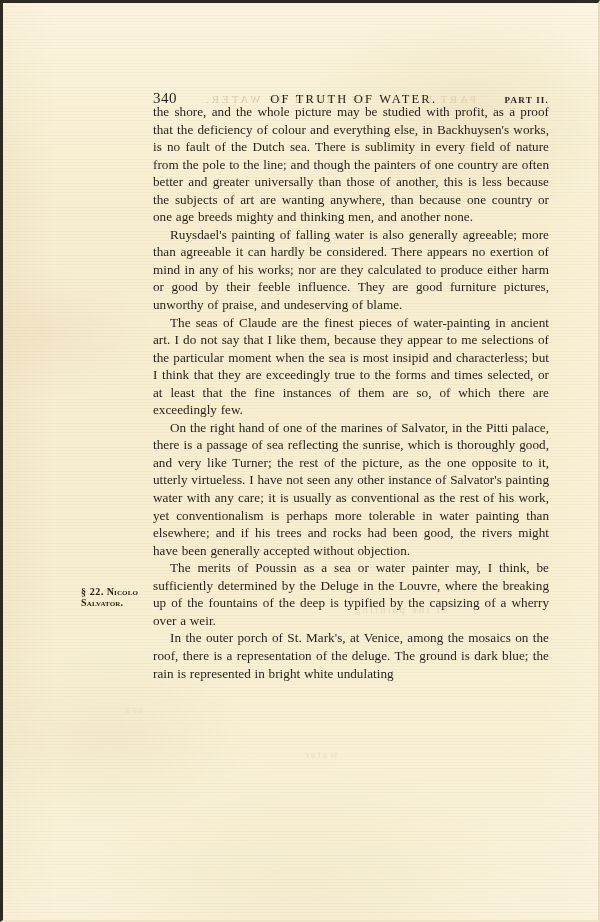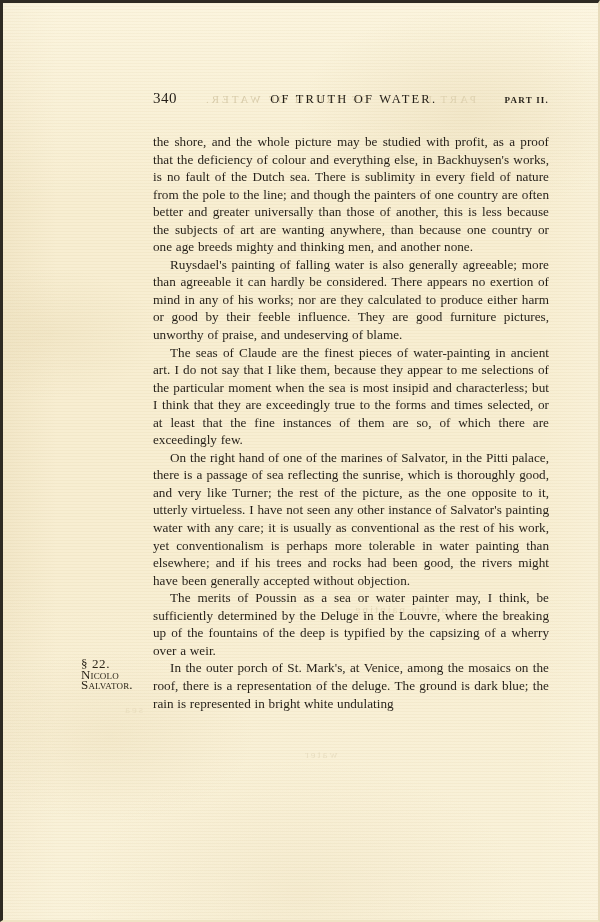--- a/index.html
+++ b/index.html
@@ -136,47 +136,48 @@
     font-variant: small-caps;
     text-transform: uppercase;
     letter-spacing: 1.2px;
     font-weight: bold;
   }
 
   
   .text-column {
     position: absolute;
     left: 150px;
-    top: 130px;
+    top: 100px;
     width: 396px;
   }
   .para {
     margin: 0;
     text-align: justify;
     text-align-last: left;
     font-size: 13.2px;
     line-height: 17.55px;
     text-indent: 17px;
     letter-spacing: 0.02px;
     word-spacing: 0.4px;
   }
   .para.first {
     text-indent: 0;
   }
 
   
   .margin-note {
     position: absolute;
     left: 78px;
-    top: 656px;
+    top: 584px;
     width: 70px;
-    font-size: 13px;
+    font-size: 10px;
     line-height: 10.5px;
     letter-spacing: 0.15px;
     color: #2b2519;
+    font-weight: bold;
   }
   .margin-note .sec-sym { letter-spacing: 0.6px; }
   .margin-note .sec-name { font-variant: small-caps; }
 
   
   .ink {
     filter: blur(0.16px);
   }
 </style>
 </head>

